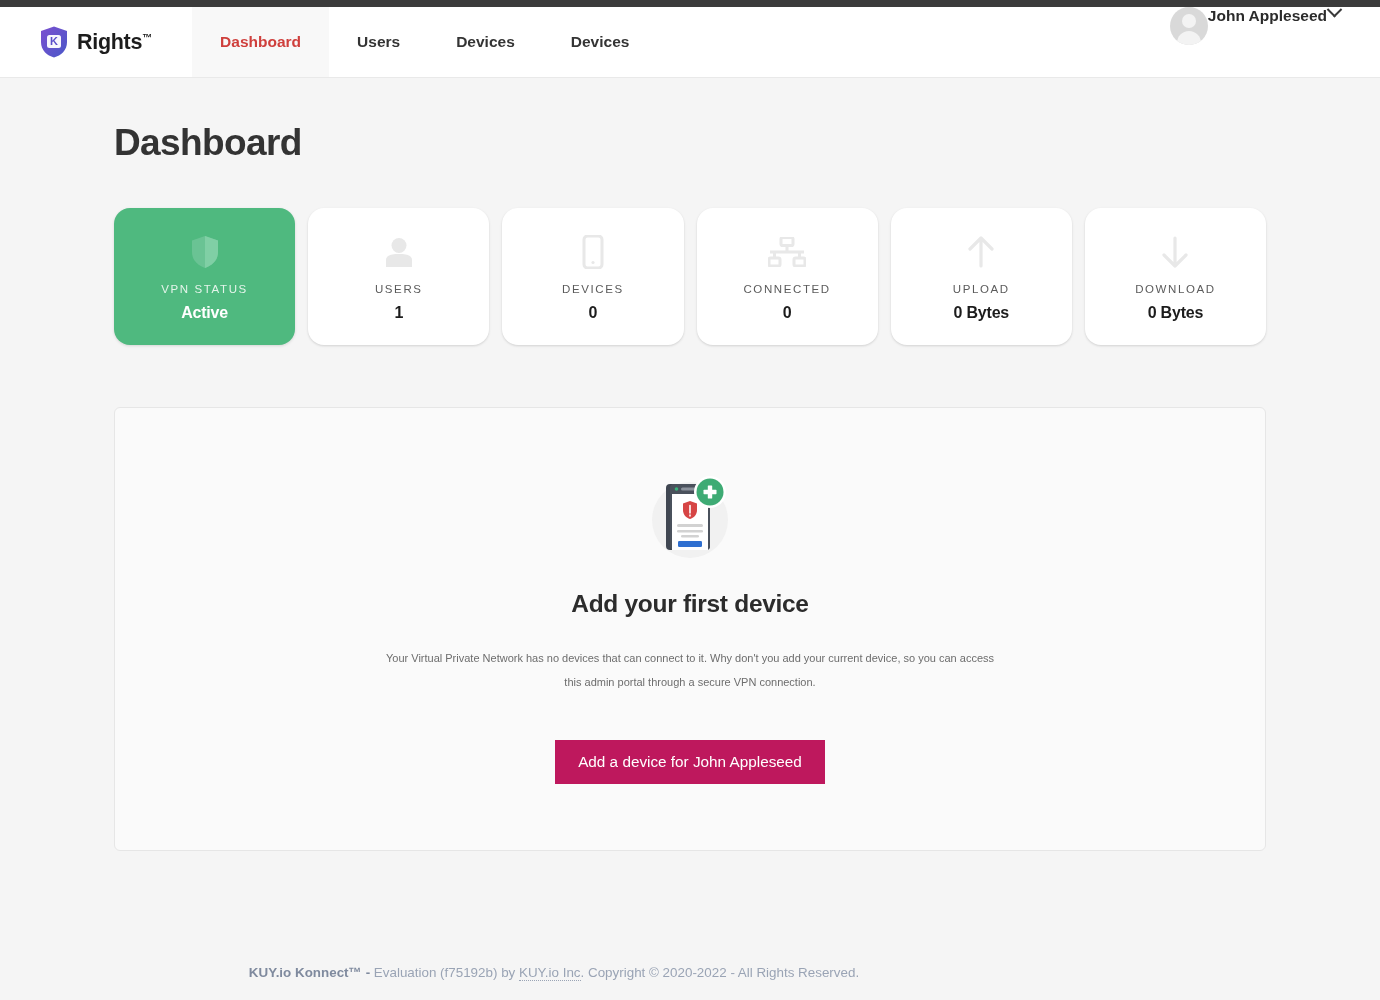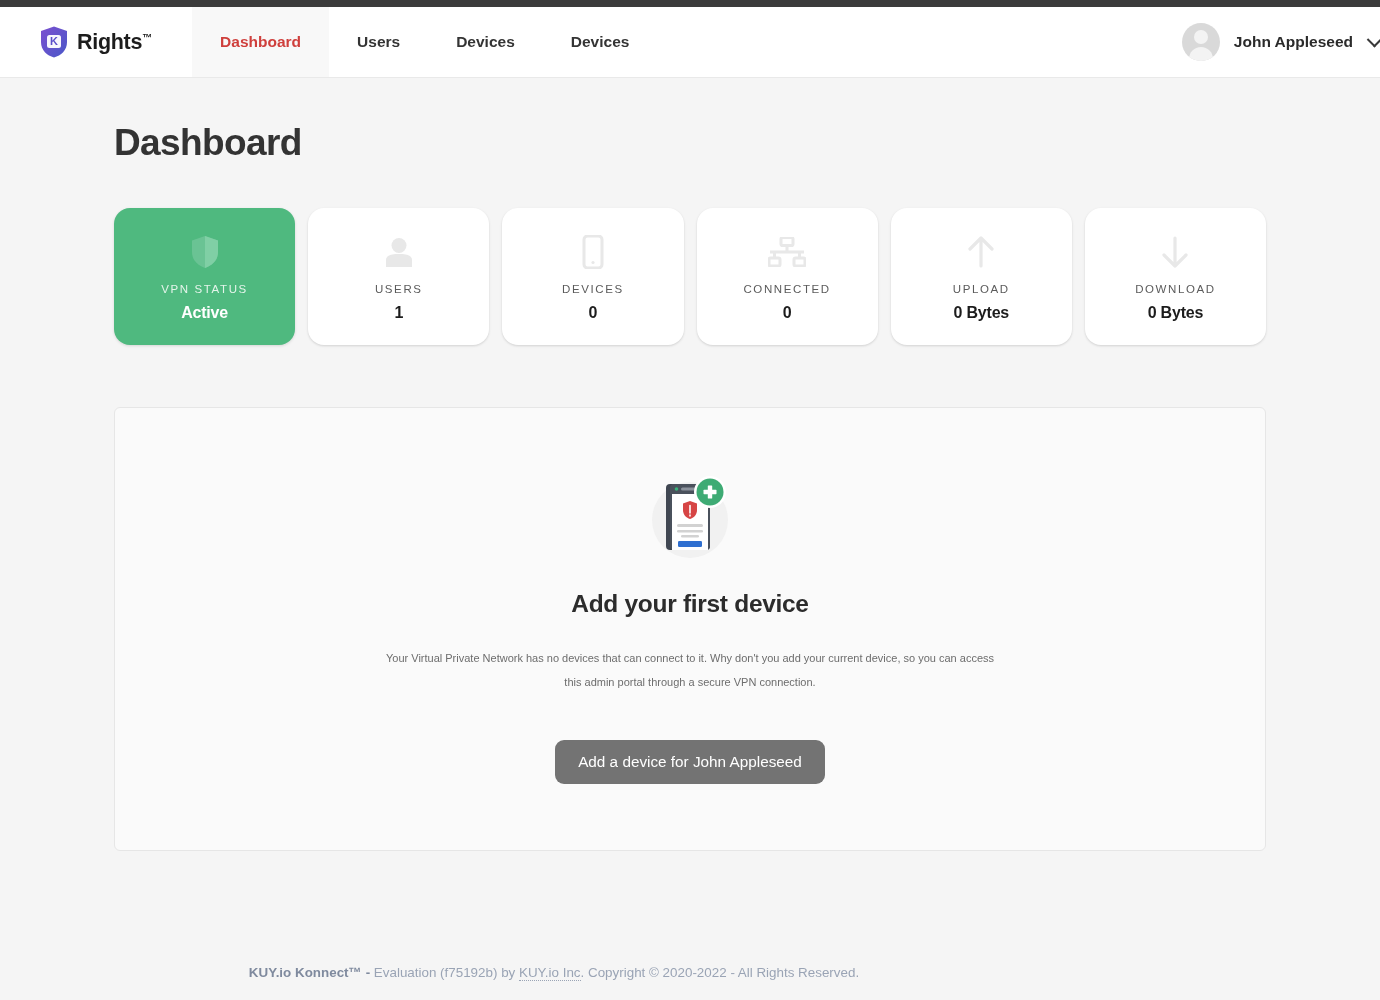--- a/index.html
+++ b/index.html
@@ -64,22 +64,22 @@
     white-space: nowrap;
   }
   .nav-link.active {
     color: #cf3f3c;
     background: #f8f8f8;
   }
 
   .nav-right {
     margin-left: auto;
     display: flex;
-    align-items: center;
-    gap: 14px;
+    padding-right: 40px;
+    gap: 0;
     cursor: pointer;
   }
   .avatar {
     width: 38px; height: 38px;
     border-radius: 50%;
     background: #d9d9d9;
     position: relative;
     overflow: hidden;
     flex: none;
   }
@@ -190,25 +190,25 @@
   }
   .panel-desc {
     font-size: 11px;
     line-height: 24px;
     color: #6d6d6d;
     max-width: 626px;
     margin: 0 auto 46px;
   }
   .primary-button {
     display: inline-block;
-    background: #737373;
+    background: #be185d;
     color: #ffffff;
     font-size: 15.3px;
     border: none;
-    border-radius: 9px;
+    border-radius: 0;
     padding: 13px 23px;
     cursor: pointer;
     font-family: "Liberation Sans", sans-serif;
   }
 
   
   .footer {
     position: absolute;
     top: 965px;
     left: 0;

